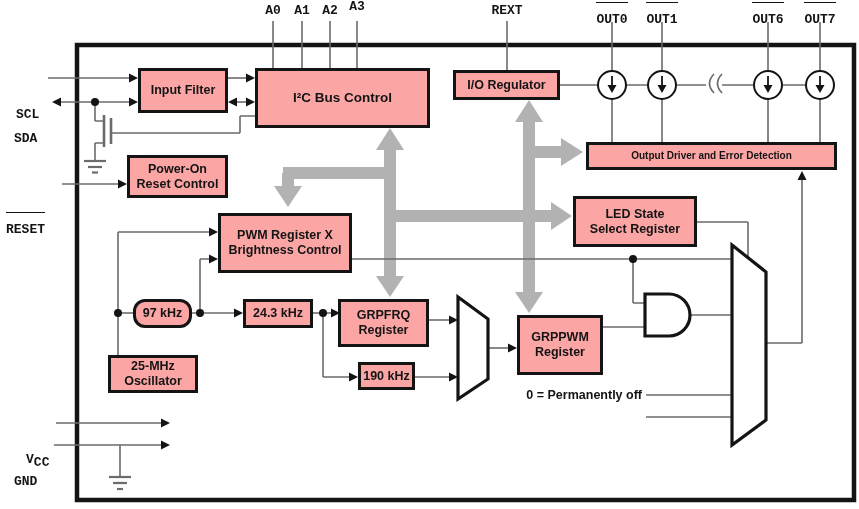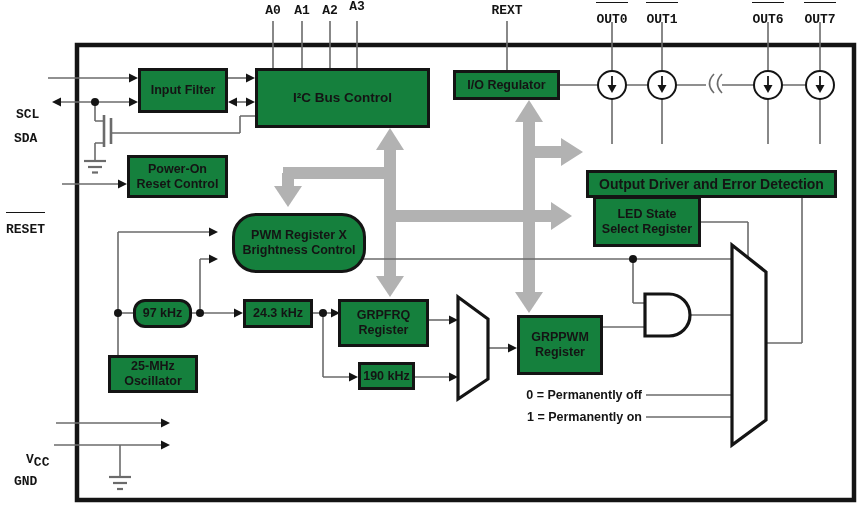--- a/index.html
+++ b/index.html
@@ -4,38 +4,38 @@
 <style>
   html,body { margin:0; padding:0; background:#ffffff; }
   #stage {
     position:relative; width:859px; height:509px; background:#ffffff;
     font-family:"Liberation Sans", "DejaVu Sans", sans-serif;
     color:#141414; overflow:hidden;
   }
   #wires-svg { position:absolute; left:0; top:0; z-index:1; }
   .block {
     position:absolute; box-sizing:border-box; z-index:2;
-    border:3.5px solid #141414; background:#15803d;
+    border:3.5px solid #141414; background:#fca5a5;
     display:flex; align-items:center; justify-content:center;
     text-align:center; font-weight:bold; font-size:12.5px; line-height:1.2;
     white-space:pre-line; padding:0;
   }
   .pinlabel {
     position:absolute; z-index:2; font-weight:bold; font-size:13px;
     line-height:14px; text-align:center; white-space:nowrap;font-family:Liberation Mono, monospace;
   }
   .left-align { text-align:left;margin-top:37px; }
   .anno {
     position:absolute; z-index:2; font-weight:bold; font-size:12.5px;
     line-height:14px; text-align:right; white-space:nowrap;
   }
   .bar { display:inline-block; border-top:1.7px solid #141414; padding-top:10px; }
   .sub { font-size:13px; vertical-align:-3px; letter-spacing:0.2px; }
   .fs135 { font-size:13.5px;text-align:center; }
-  .fs122 { font-size:14px;margin-top:28px; }
+  .fs122 { font-size:10px; }
 </style>
 </head>
 <body>
 
 <div id="stage">
 
   <svg id="wires-svg" width="859" height="509" viewBox="0 0 859 509">
 
     <g>
       <rect x="77" y="45" width="777" height="455" fill="none" stroke="#141414" stroke-width="4.5"></rect>
@@ -179,25 +179,25 @@
       <polygon points="170,423 161,418.5 161,427.5"></polygon>
       <polygon points="170,445 161,440.5 161,449.5"></polygon>
       <polygon points="802,171 797.5,180 806.5,180"></polygon>
     </g>
   </svg>
 
   <div class="block" style="left:138px; top:68px; width:90px; height:45px;">Input Filter</div>
   <div class="block fs135" style="left:255px; top:68px; width:175px; height:60px;">I²C Bus Control</div>
   <div class="block" style="left:127px; top:155px; width:101px; height:43px;">Power-On
 Reset Control</div>
-  <div class="block" style="left:232px; top:213px; width:134px; height:60px;border-radius:24px;">PWM Register X
+  <div class="block" style="left:218px; top:213px; width:134px; height:60px;">PWM Register X
 Brightness Control</div>
   <div class="block" style="left:453px; top:70px; width:107px; height:30px;">I/O Regulator</div>
   <div class="block fs122" style="left:586px; top:142px; width:251px; height:28px;">Output Driver and Error Detection</div>
-  <div class="block" style="left:593px; top:196px; width:108px; height:51px;">LED State
+  <div class="block" style="left:573px; top:196px; width:124px; height:51px;">LED State
 Select Register</div>
   <div class="block" style="left:133px; top:299px; width:59px; height:29px;border-radius:12px;">97 kHz</div>
   <div class="block" style="left:243px; top:299px; width:70px; height:29px;">24.3 kHz</div>
   <div class="block" style="left:338px; top:299px; width:91px; height:48px;">GRPFRQ
 Register</div>
   <div class="block" style="left:358px; top:362px; width:57px; height:28px;">190 kHz</div>
   <div class="block" style="left:108px; top:355px; width:90px; height:38px;">25-MHz
 Oscillator</div>
   <div class="block" style="left:517px; top:315px; width:86px; height:60px;">GRPPWM
 Register</div>
@@ -218,15 +218,14 @@
 
   <div class="pinlabel left-align" style="left:16px; top:71px; width:40px;">SCL</div>
   <div class="pinlabel left-align" style="left:14px; top:95px; width:40px;">SDA</div>
   <div class="pinlabel left-align" style="left:6px; top:175px; width:56px;">
     <span class="bar">RESET</span></div>
   <div class="pinlabel left-align" style="left:26px; top:416px; width:40px;">
     <span>V</span><span class="sub">CC</span></div>
   <div class="pinlabel left-align" style="left:14px; top:438px; width:40px;">GND</div>
 
   <div class="anno" style="left:498px; top:388px; width:144px;">0 = Permanently off</div>
-  <div class="anno" style="left:498px; top:410px; width:144px;">1 = Permanently on</div>
 
 </div>
 
 </body></html>

